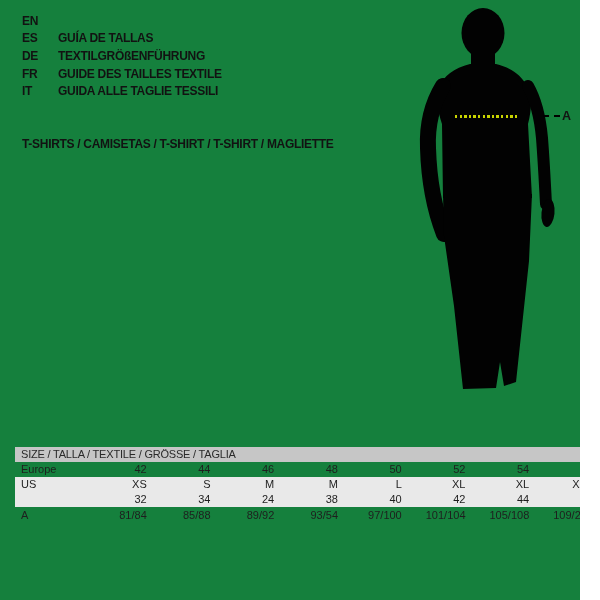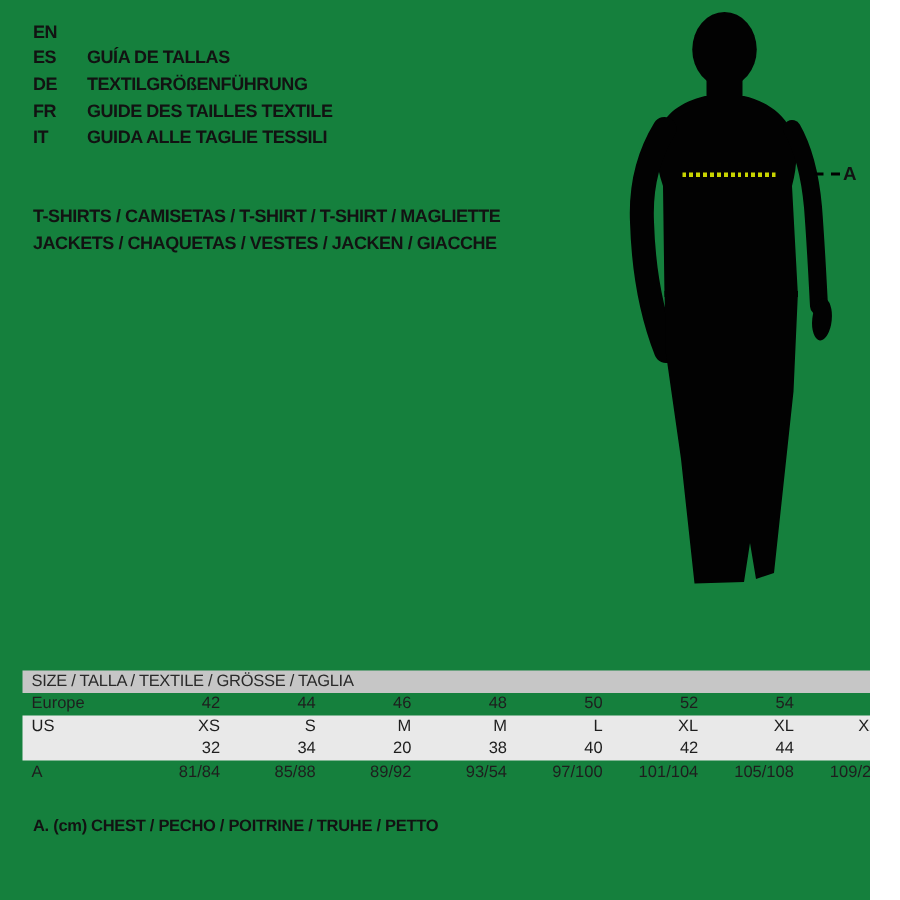--- a/index.html
+++ b/index.html
@@ -57,21 +57,20 @@
       <span class="lang-label">GUIDE DES TAILLES TEXTILE</span>
     </div>
     <div class="lang-row">
       <span class="lang-code">IT</span>
       <span class="lang-label">GUIDA ALLE TAGLIE TESSILI</span>
     </div>
   </div>
 
   <div class="cats">
     <div>T-SHIRTS / CAMISETAS / T-SHIRT / T-SHIRT / MAGLIETTE</div>
-    <div>JACKETS / CHAQUETAS / VESTES / JACKEN / GIACCHE</div>
   </div>
 
   <div class="figure">
     <svg viewBox="0 0 160 390" width="160" height="390">
       <ellipse class="sil-fill" cx="73" cy="27" rx="21.5" ry="25"></ellipse>
       <rect class="sil-fill" x="61" y="36" width="24" height="30"></rect>
       <path class="sil-fill" d="M60,58 C44,62 33,70 30,81 C26,95 28,106 32,118 L33,192 L122,192 L118,118 C122,103 122,89 117,80 C111,68 99,61 86,58 Z"></path>
       <path class="sil-stroke" stroke-width="16" stroke-linecap="round" d="M33,80 C22,98 17,120 18,142 C19,175 25,205 34,228"></path>
       <path class="sil-stroke" stroke-width="12" stroke-linecap="round" d="M118,80 C126,94 130,110 132,132 C134,158 135,180 136,198"></path>
       <ellipse class="sil-fill" cx="138" cy="207" rx="6.5" ry="14" transform="rotate(6 138 207)"></ellipse>
@@ -108,36 +107,35 @@
       <span class="t-cell">L</span>
       <span class="t-cell">XL</span>
       <span class="t-cell">XL</span>
       <span class="t-cell">XXL</span>
     </div>
 
     <div class="t-row band">
       <span class="t-label"></span>
       <span class="t-cell">32</span>
       <span class="t-cell">34</span>
-      <span class="t-cell">20</span>
+      <span class="t-cell">24</span>
       <span class="t-cell">38</span>
       <span class="t-cell">40</span>
       <span class="t-cell">42</span>
       <span class="t-cell">44</span>
       <span class="t-cell">46</span>
     </div>
 
     <div class="t-row tall">
       <span class="t-label">A</span>
       <span class="t-cell">81/84</span>
       <span class="t-cell">85/88</span>
       <span class="t-cell">89/92</span>
       <span class="t-cell">93/54</span>
       <span class="t-cell">97/100</span>
       <span class="t-cell">101/104</span>
       <span class="t-cell">105/108</span>
       <span class="t-cell">109/204</span>
     </div>
   </div>
 
-  <div class="footnote">A. (cm) CHEST / PECHO / POITRINE / TRUHE / PETTO</div>
 
 </div>
 
 </body></html>

